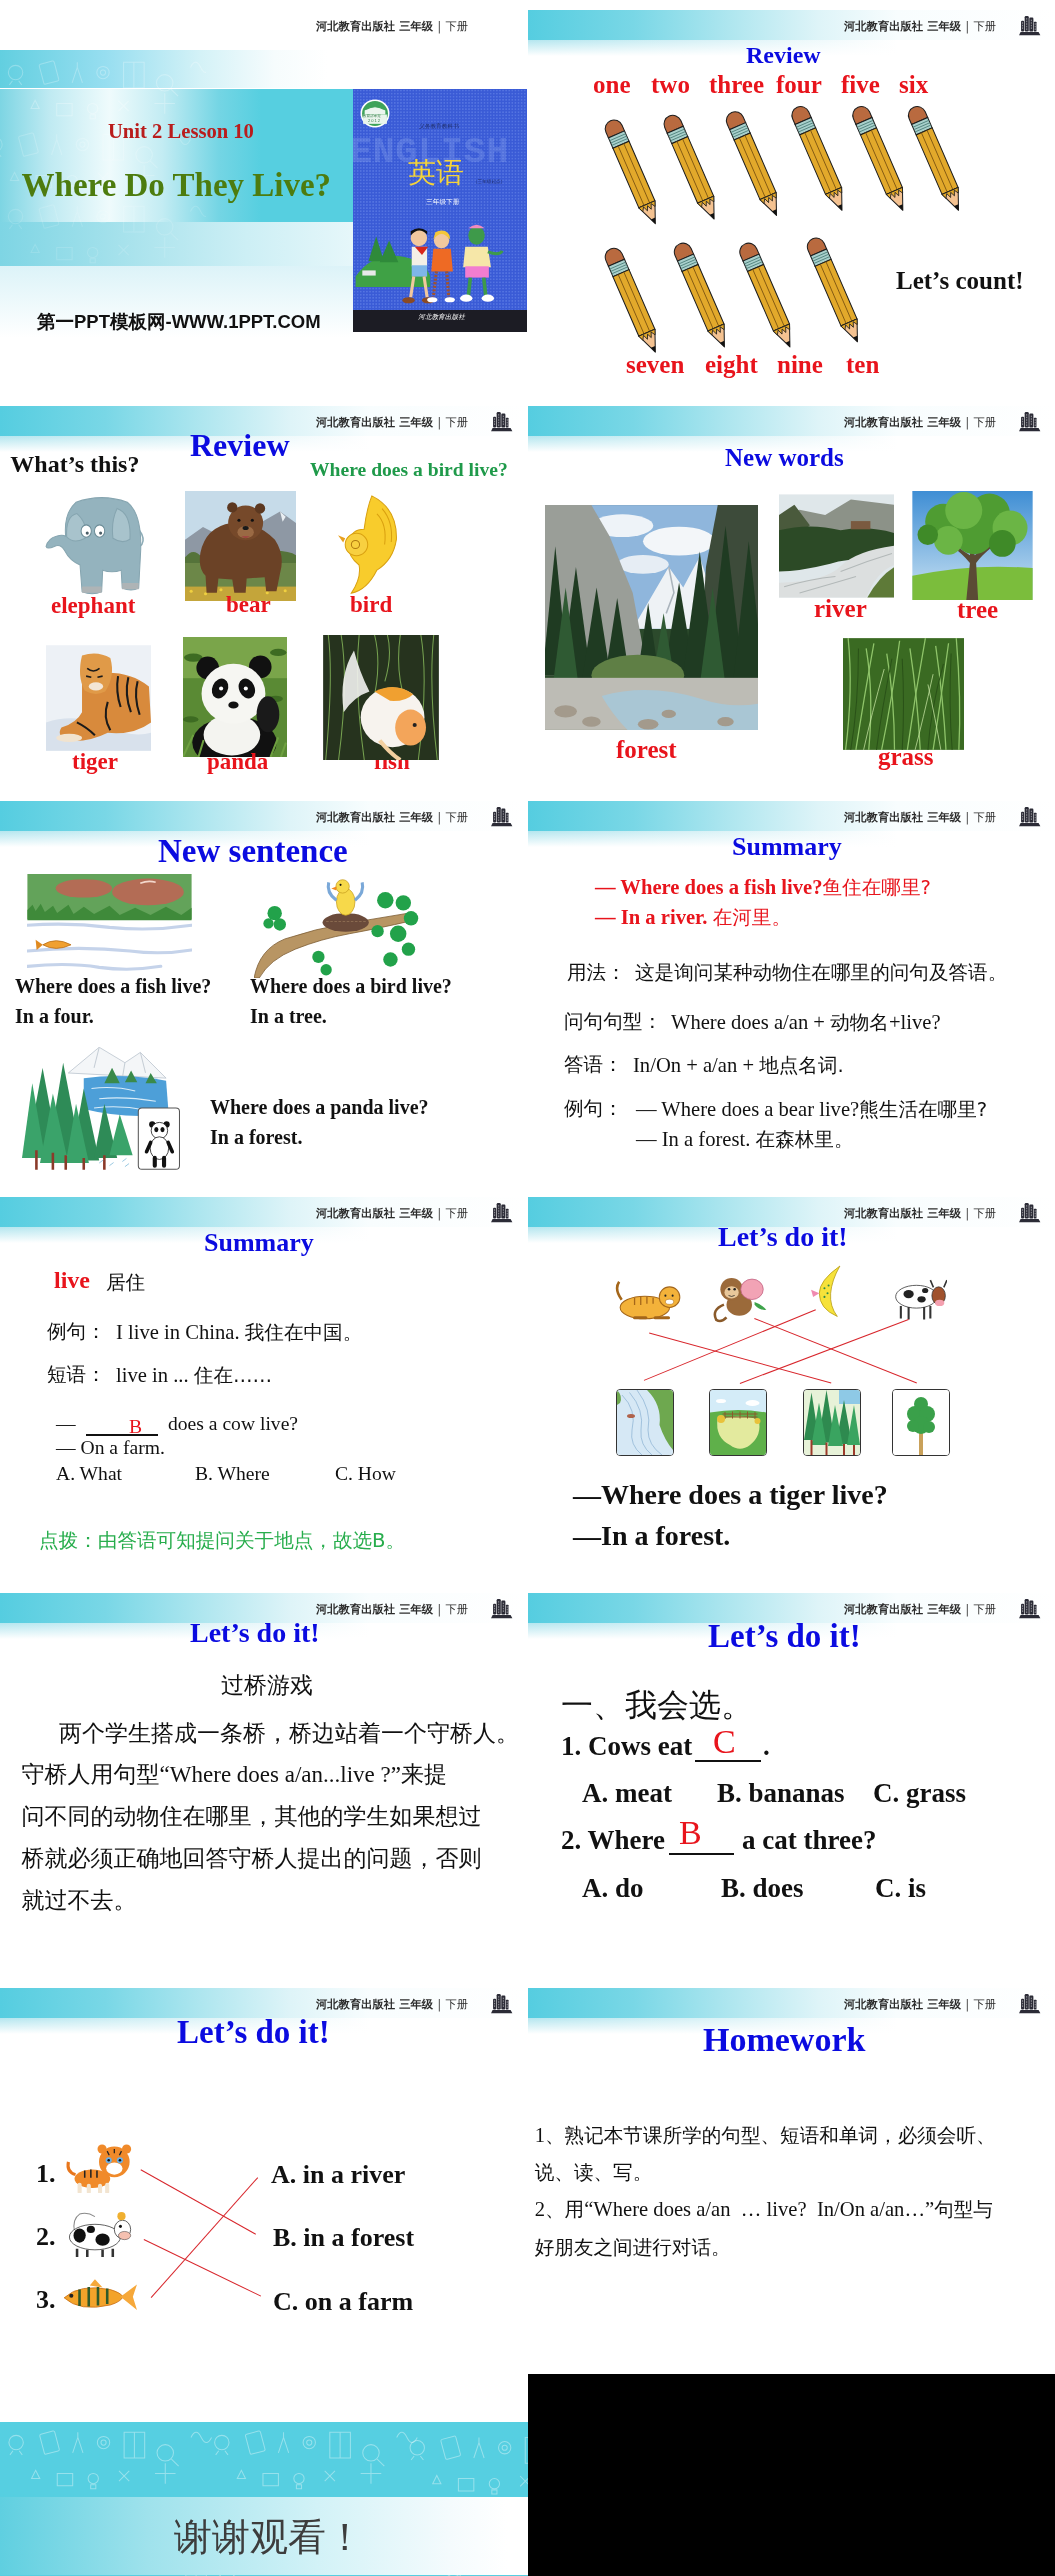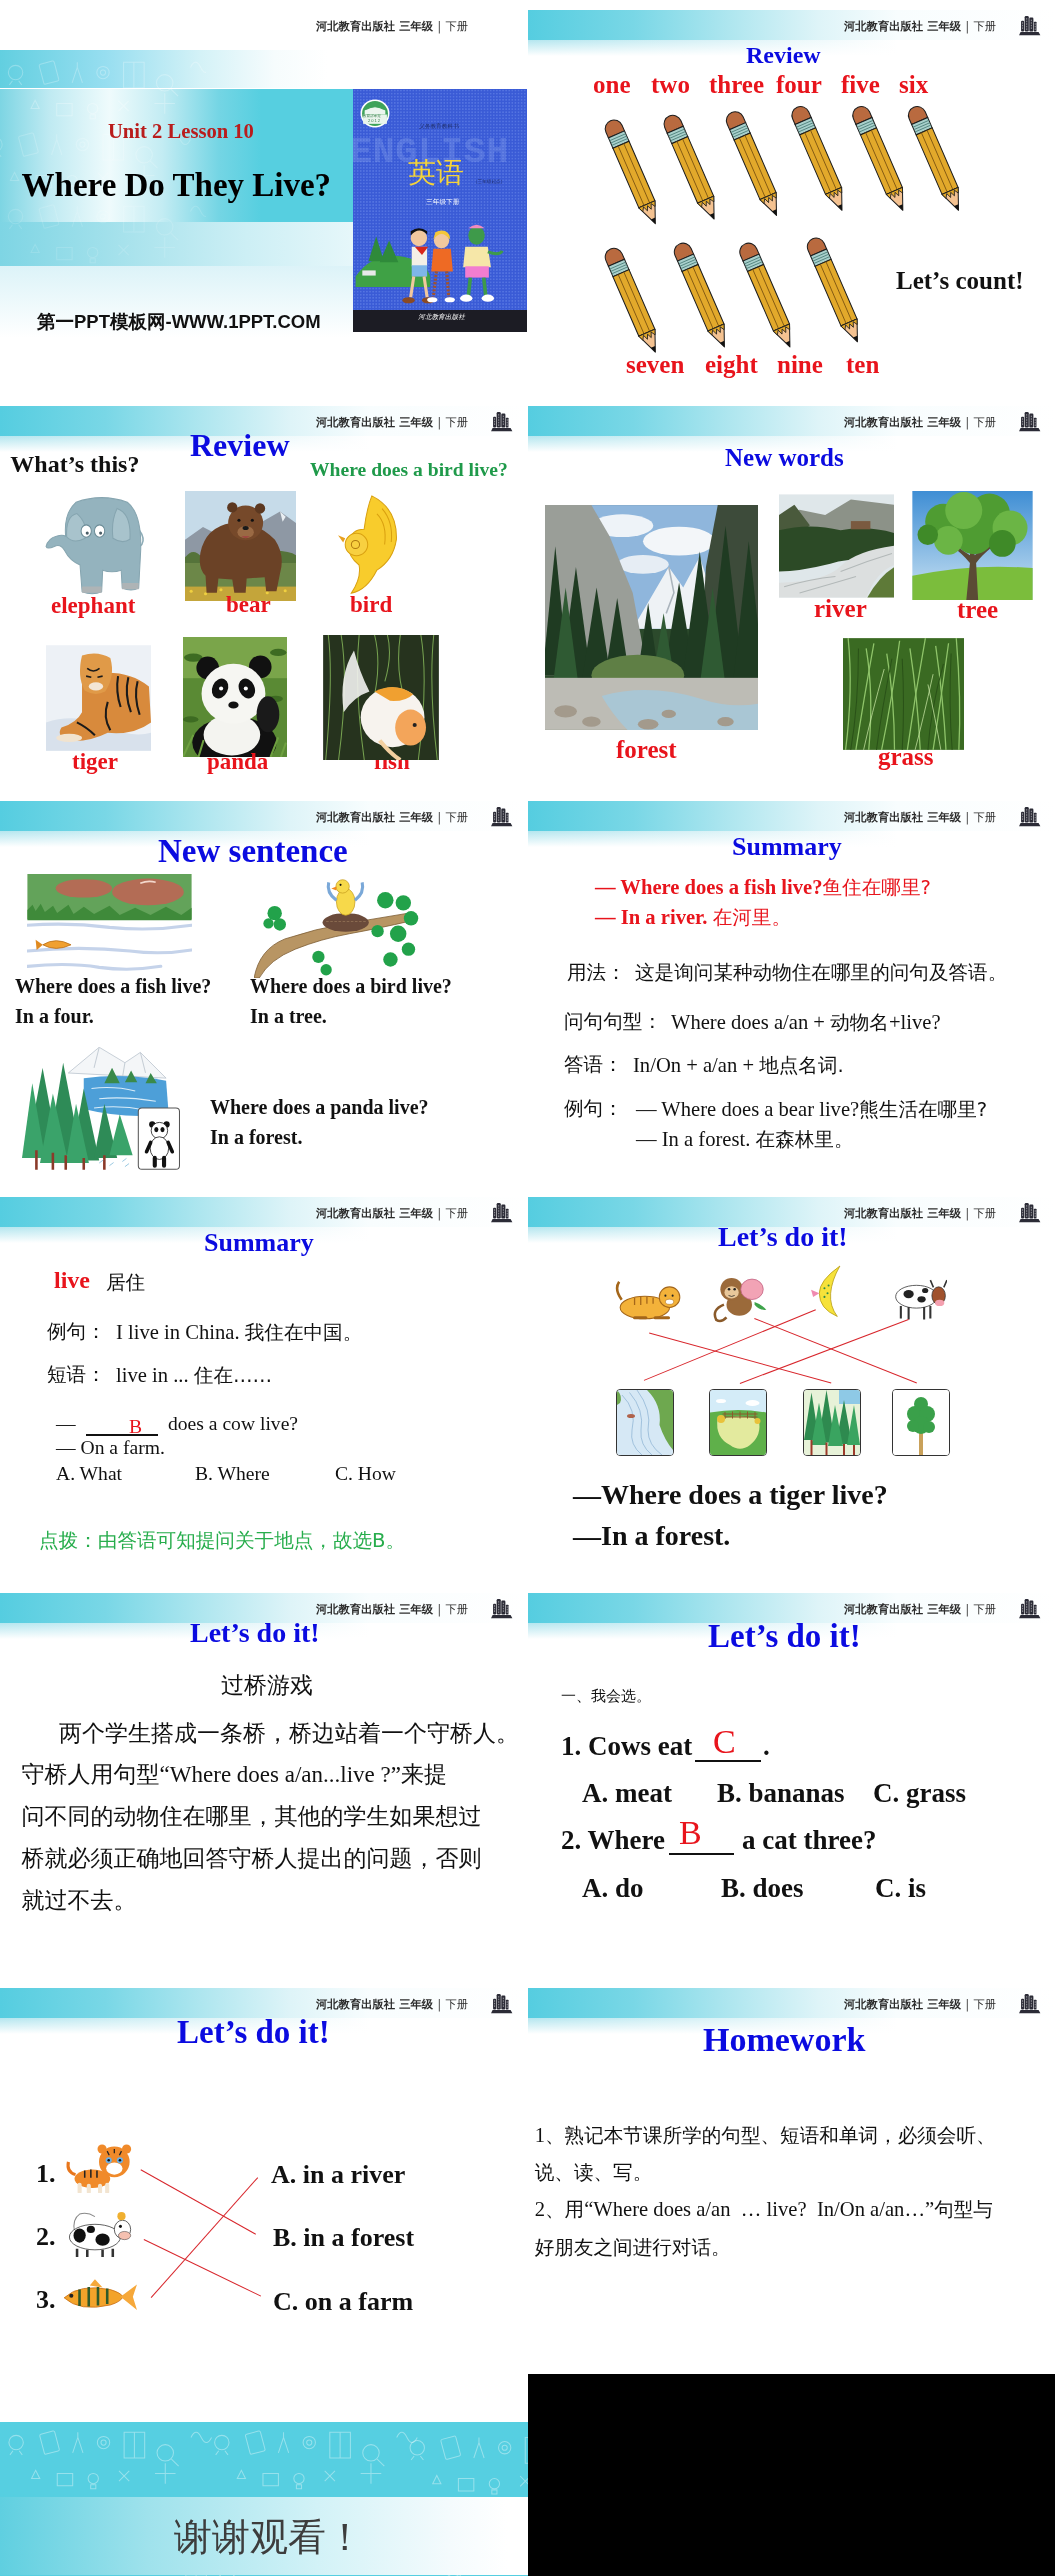--- a/index.html
+++ b/index.html
@@ -94,21 +94,21 @@
   <div class="s1-top"></div>
   <div class="s1-mid"></div>
   <div class="s1-low"></div>
   <div class="s1-fade"></div>
   <svg class="ill" style="left:0;top:52px" width="206" height="216" viewBox="0 0 400 420">
     <use href="#sym-pattern" opacity=".7"></use>
     <use href="#sym-pattern" transform="translate(-40,140)" opacity=".5"></use>
     <use href="#sym-pattern" transform="translate(0,280)" opacity=".35"></use>
   </svg>
   <div class="abs ser b" style="left:108px;top:121px;font-size:20.6px;color:#b91c1c">Unit 2 Lesson 10</div>
-  <div class="abs ser b" style="left:21.6px;top:169px;font-size:33px;color:#000000">Where Do They Live?</div>
+  <div class="abs ser b" style="left:21.6px;top:169px;font-size:33px;color:#4d7c0f">Where Do They Live?</div>
   <div class="abs wm" style="left:37px;top:313px;font-size:18.5px">第一PPT模板网-WWW.1PPT.COM</div>
 
   <div class="cover">
     <div class="dots"></div>
     <svg class="ill" style="left:6.7px;top:9.8px" width="30" height="29" viewBox="0 0 58 56">
       <ellipse cx="29" cy="28" rx="28" ry="27" fill="#fff"></ellipse>
       <ellipse cx="29" cy="28" rx="25" ry="24" fill="#3ea35a"></ellipse>
       <path d="M9 22Q29 8 49 22V30H9Z" fill="#fff" opacity=".9"></path>
       <path d="M12 20Q29 10 46 20" stroke="#3ea35a" stroke-width="2" fill="none"></path>
       <rect x="6" y="30" width="46" height="18" fill="#e9f4ec"></rect>
@@ -794,21 +794,21 @@
     <span class="pm">河北教育出版社</span>
     <span class="pm">三年级</span>
     <span class="ps">|</span>
     <span class="pv">下册</span>
   </div>
   <svg class="hdr-icon" viewBox="0 0 42 42" width="21.6" height="21.6">
       <use href="#sym-shelf"></use>
     </svg>
 
   <div class="abs blue" style="left:180px;top:37px;font-size:33px">Let’s do it!</div>
-  <div class="abs zh" style="left:33px;top:106px;font-size:15px">一、我会选。</div>
+  <div class="abs zh" style="left:33px;top:106px;font-size:32px">一、我会选。</div>
 
   <div class="abs ser b" style="left:33px;top:150px;font-size:27px">1. Cows eat</div>
   <div class="underline" style="left:167px;top:177px;width:66px"></div>
   <div class="abs ser b" style="left:235px;top:150px;font-size:27px">.</div>
   <div class="abs ser n red" style="left:185px;top:142px;font-size:34px">C</div>
   <div class="abs ser b" style="left:54px;top:197px;font-size:27px">A. meat</div>
   <div class="abs ser b" style="left:189px;top:197px;font-size:27px">B. bananas</div>
   <div class="abs ser b" style="left:345px;top:197px;font-size:27px">C. grass</div>
 
   <div class="abs ser b" style="left:33px;top:244px;font-size:27px">2. Where</div>

